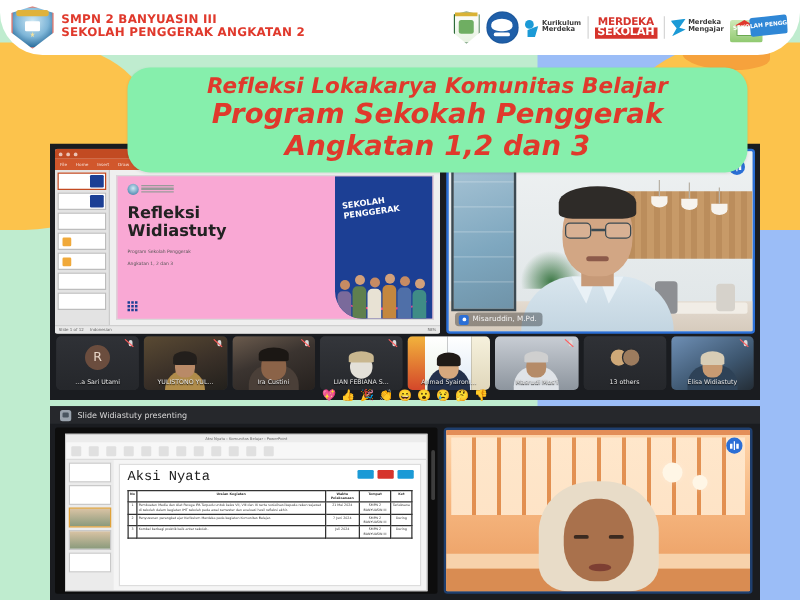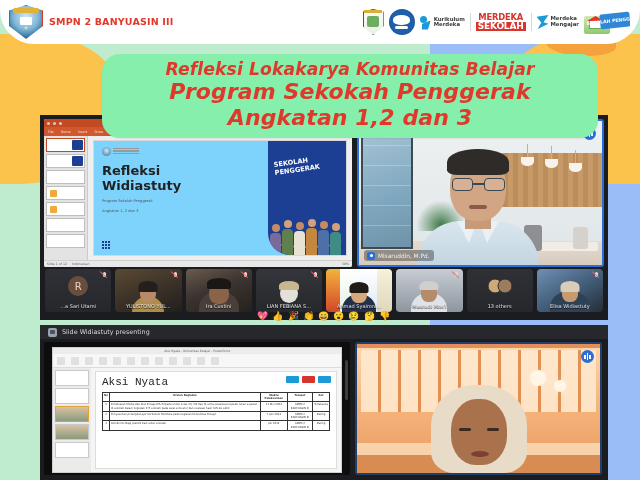--- a/index.html
+++ b/index.html
@@ -252,21 +252,21 @@
   .ppt-thumb {
     height:14px; background:#fff; border:1px solid #bdbdbd;
     display:flex; align-items:center; justify-content:center;
     font-size:3px; color:#777; overflow:hidden; position:relative;
   }
   .ppt-thumb.sel { border-color:#c24a22; }
   .ppt-thumb .mini-blue { position:absolute; right:1px; top:1px; width:11px; height:10px; background:#1c3f94; border-radius:1px;}
   .ppt-thumb .mini-ico  { position:absolute; left:3px; top:3px; width:7px; height:7px; background:#f0a93a; border-radius:1px;}
   .slide-wrap { flex:1; padding:4px 5px; }
   .slide {
-    width:100%; height:100%; background:#7dd3fc; position:relative;
+    width:100%; height:100%; background:#f9a8d4; position:relative;
     border:1px solid #d8d8d8; overflow:hidden; display:flex;
   }
   .slide-left { flex:1; padding:6px 4px 0 8px; position:relative; }
   .slide-badge {
     display:flex; align-items:center; gap:2px; margin-bottom:8px;
   }
   .slide-badge .crest2 {
     width:9px;height:9px;border-radius:50%;
     background:radial-gradient(circle at 50% 40%, #cfe8f4, #2d6f9e);
   }
@@ -624,20 +624,21 @@
   <div class="header">
     <div class="header-left">
       <div class="school-crest">
         <div class="shield"></div>
           <div class="crest-band"></div>
         <div class="crest-book"></div>
           <div class="crest-star"></div>
       </div>
       <div class="school-titles">
         <div class="l1">SMPN 2 BANYUASIN III</div>
+        <div class="l2">SEKOLAH PENGGERAK ANGKATAN 2</div>
       </div>
     </div>
 
     <div class="header-logos">
       <div class="logo-chip">
         <div class="kab-logo">
             <div class="kshield"></div>
             <div class="ktop"></div>
             <div class="kinner"></div>
           </div>

